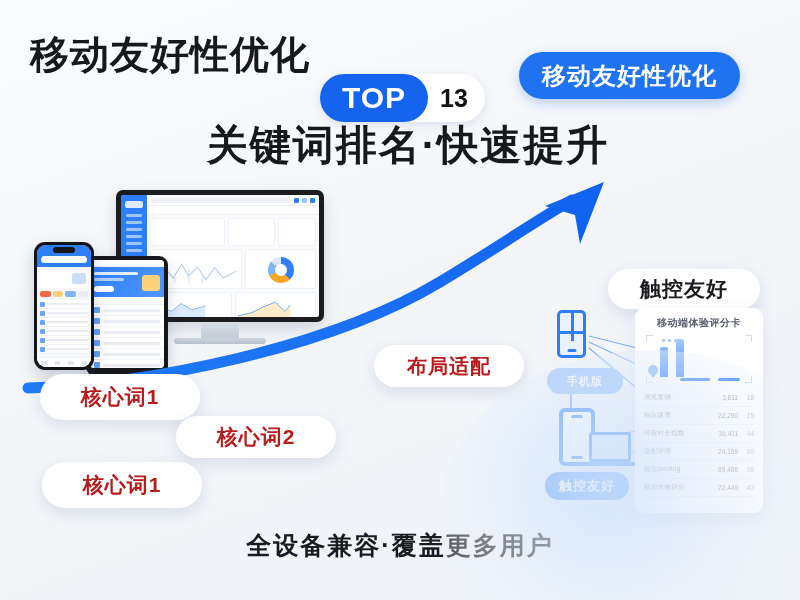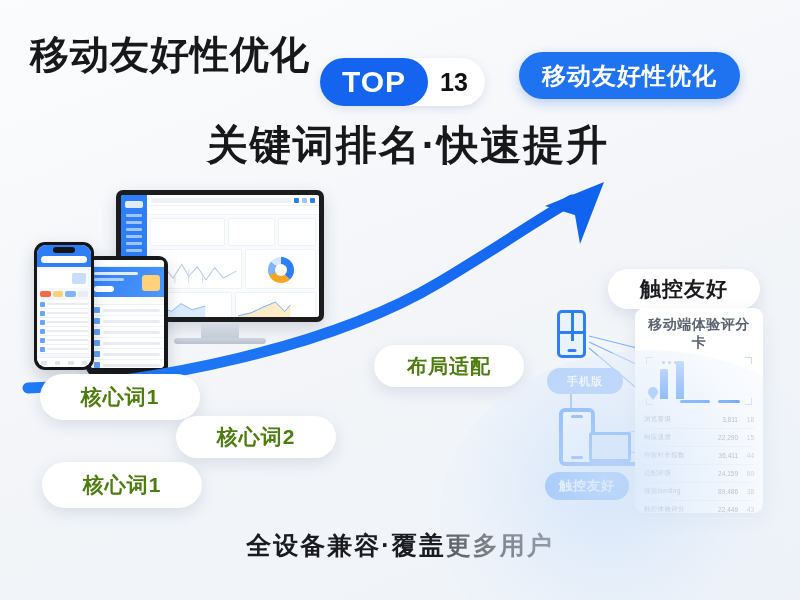--- a/index.html
+++ b/index.html
@@ -22,21 +22,21 @@
   }
 
   
   .hdr-title{
     position:absolute; left:30px; top:28px;
     font-size:39px; font-weight:700; letter-spacing:1px;
     color:#17181a; white-space:nowrap;
     font-family:"Liberation Sans","DejaVu Sans",sans-serif;
   }
   .top-badge{
-    position:absolute; left:320px; top:58px;
+    position:absolute; left:320px; top:74px;
     height:48px; padding:0 9px 0 0;
     background:#ffffff; border-radius:26px;
     display:flex; align-items:center;
     box-shadow:0 3px 10px rgba(30,70,140,.13);
   }
   .top-badge .pill{
     height:48px; min-width:108px; padding:0 16px;
     background:#1464f0; border-radius:26px;
     display:flex; align-items:center; justify-content:center;
     color:#fff; font-size:30px; font-weight:700; letter-spacing:1px;
@@ -132,21 +132,21 @@
   .ph-tb{ position:absolute; bottom:0; left:0; right:0; height:10px; background:#fff; border-top:1px solid #eaeef3; display:flex; }
   .ph-tb i{ flex:1; margin:3px 4px; height:4px; background:#dfe5ec; border-radius:1px;}
 
   
   .arrow{ position:absolute; left:0; top:170px; width:720px; height:260px; pointer-events:none;}
 
   
   .kw{
     position:absolute; background:#fff; border-radius:24px;
     display:flex; align-items:center; justify-content:center;
-    font-size:21px; font-weight:700; color:#4d7c0f; letter-spacing:1px;
+    font-size:21px; font-weight:700; color:#b91c1c; letter-spacing:1px;
     box-shadow:0 5px 16px rgba(50,80,130,.14);
     white-space:nowrap;
   }
   #kw1{ left:40px;  top:374px; width:160px; height:46px; }
   #kw2{ left:176px; top:416px; width:160px; height:42px; }
   #kw3{ left:42px;  top:462px; width:160px; height:46px; }
   #kwLayout{ left:374px; top:345px; width:150px; height:42px; font-size:20px; }
 
   
   .touch-pill{
@@ -182,21 +182,21 @@
     border:3px solid #2d7ef7; border-radius:3px; background:#d9e8fd;
   }
   .d-laptop-base{ position:absolute; left:38px; top:152px; width:54px; height:4px; background:#2d7ef7; border-radius:2px;}
   .d-lines{ position:absolute; left:0; top:0; width:115px; height:200px;}
 
   .scorecard{
     position:absolute; left:635px; top:308px; width:128px; height:205px;
     background:#fff; border-radius:9px; box-shadow:0 6px 18px rgba(50,80,130,.10);
     padding:8px 9px;
   }
-  .sc-title{ text-align:center; font-size:14px; font-weight:700; color:#5a6270; letter-spacing:.5px; margin-bottom:5px;}
+  .sc-title{ text-align:center; font-size:10px; font-weight:700; color:#5a6270; letter-spacing:.5px; margin-bottom:5px;}
   .sc-chart{ position:relative; height:48px; margin:2px 2px 6px; }
   .sc-chart .cn{ position:absolute; width:7px; height:7px; border:1.5px solid #cfdcec;}
   .sc-chart .c1{ left:0; top:0; border-right:0; border-bottom:0;}
   .sc-chart .c2{ right:0; top:0; border-left:0; border-bottom:0;}
   .sc-chart .c3{ left:0; bottom:0; border-right:0; border-top:0;}
   .sc-chart .c4{ right:0; bottom:0; border-left:0; border-top:0;}
   .bars{ position:absolute; left:14px; right:10px; bottom:6px; height:40px; display:flex; align-items:flex-end; gap:8px; }
   .bars .b{ width:8px; border-radius:2px 2px 0 0; }
   .bars .b1{ height:30px; background:linear-gradient(180deg,#8fbdf8,#2d7ef7);}
   .bars .b2{ height:38px; background:linear-gradient(180deg,#a8cbfa,#3d88f8);}

